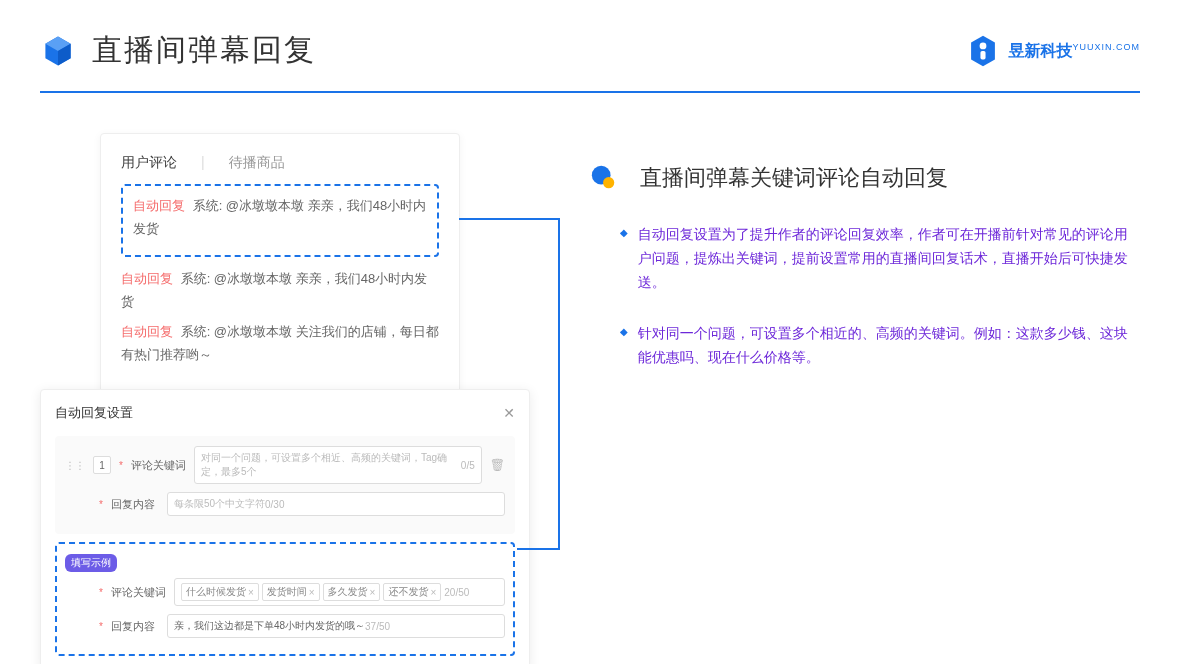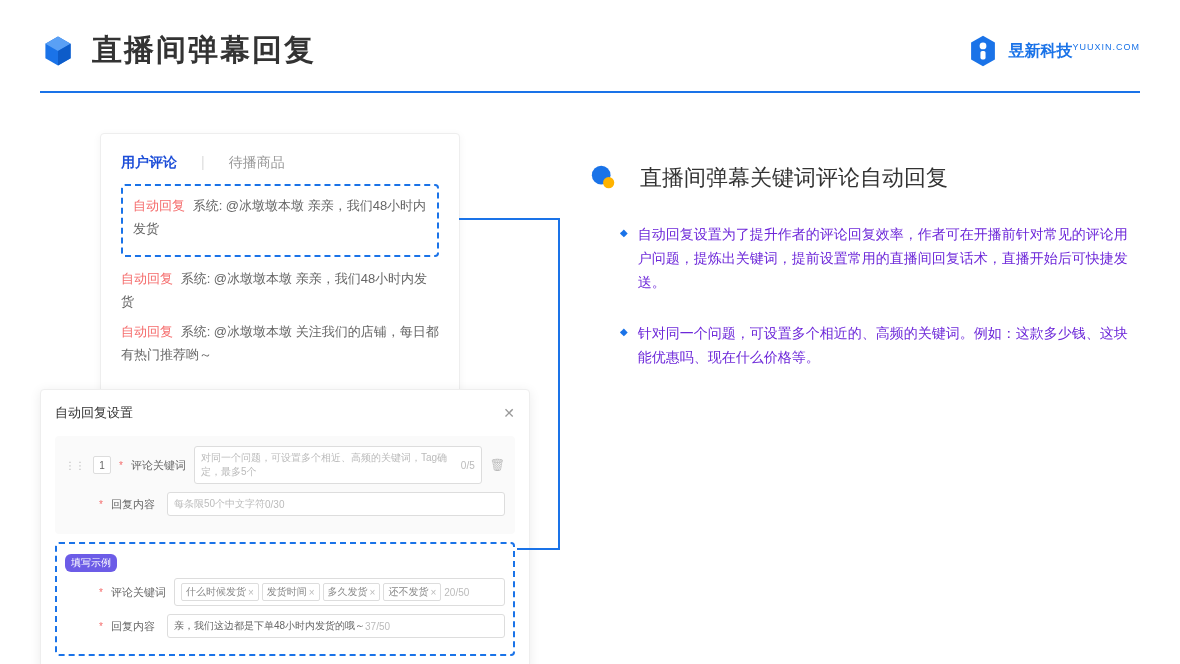--- a/index.html
+++ b/index.html
@@ -1,33 +1,33 @@
 <!DOCTYPE html>
 <html><head>
 <meta charset="utf-8">
 <style>
 *{margin:0;padding:0;box-sizing:border-box}
 body{width:1180px;height:664px;background:#fff;font-family:"Microsoft YaHei",sans-serif;position:relative;overflow:hidden}
 .header{display:flex;align-items:center;padding:30px 40px 20px 40px;justify-content:space-between}
 .header-left{display:flex;align-items:center;gap:16px}
 .cube-icon{width:36px;height:36px;position:relative}
 .cube-icon svg{width:100%;height:100%}
-.page-title{font-size:30px;font-weight:700;color:#333;letter-spacing:2px}
+.page-title{font-size:30px;font-weight:400;color:#333;letter-spacing:2px}
 .brand{display:flex;align-items:center;gap:8px}
 .brand-icon{width:34px;height:34px}
 .brand-text{display:flex;flex-direction:row;line-height:1}
 .brand-cn{font-size:16px;font-weight:bold;color:#1a73e8}
 .brand-en{font-size:9px;color:#1a73e8;letter-spacing:1px}
 .hr{height:2px;background:#1a73e8;margin:0 40px 40px 40px}
 .content{display:flex;padding:0 40px;gap:50px}
 .left{flex:0 0 500px;position:relative}
 .right{flex:1;padding-top:30px}
 .panel1{background:#fff;border:1px solid #eee;border-radius:4px;box-shadow:0 2px 8px rgba(0,0,0,0.05);padding:20px;width:360px;margin-left:60px;position:relative}
 .tabs{display:flex;gap:24px;margin-bottom:12px;font-size:14px}
-.tab-active{font-weight:bold;color:#1d4ed8}
+.tab-active{font-weight:normal;color:#404040}
 .tab-divider{color:#ddd}
 .tab-inactive{color:#999}
 .highlight-box{border:2px dashed #1a73e8;border-radius:4px;padding:8px 10px;margin-bottom:10px;position:relative}
 .comment-line{font-size:13px;line-height:1.8;color:#666;margin-bottom:6px}
 .auto-tag{color:#f56c6c;margin-right:4px}
 .panel2{background:#fff;border:1px solid #eee;border-radius:4px;box-shadow:0 2px 12px rgba(0,0,0,0.08);width:490px;padding:14px;position:relative;margin-top:-4px}
 .panel2-header{display:flex;justify-content:space-between;align-items:center;font-size:13px;color:#333;font-weight:500;margin-bottom:14px}
 .close-x{color:#999;font-size:14px}
 .form-block{background:#fafafa;border-radius:4px;padding:10px;margin-bottom:8px;font-size:12px}
 .form-row{display:flex;align-items:center;gap:8px;margin-bottom:8px}

